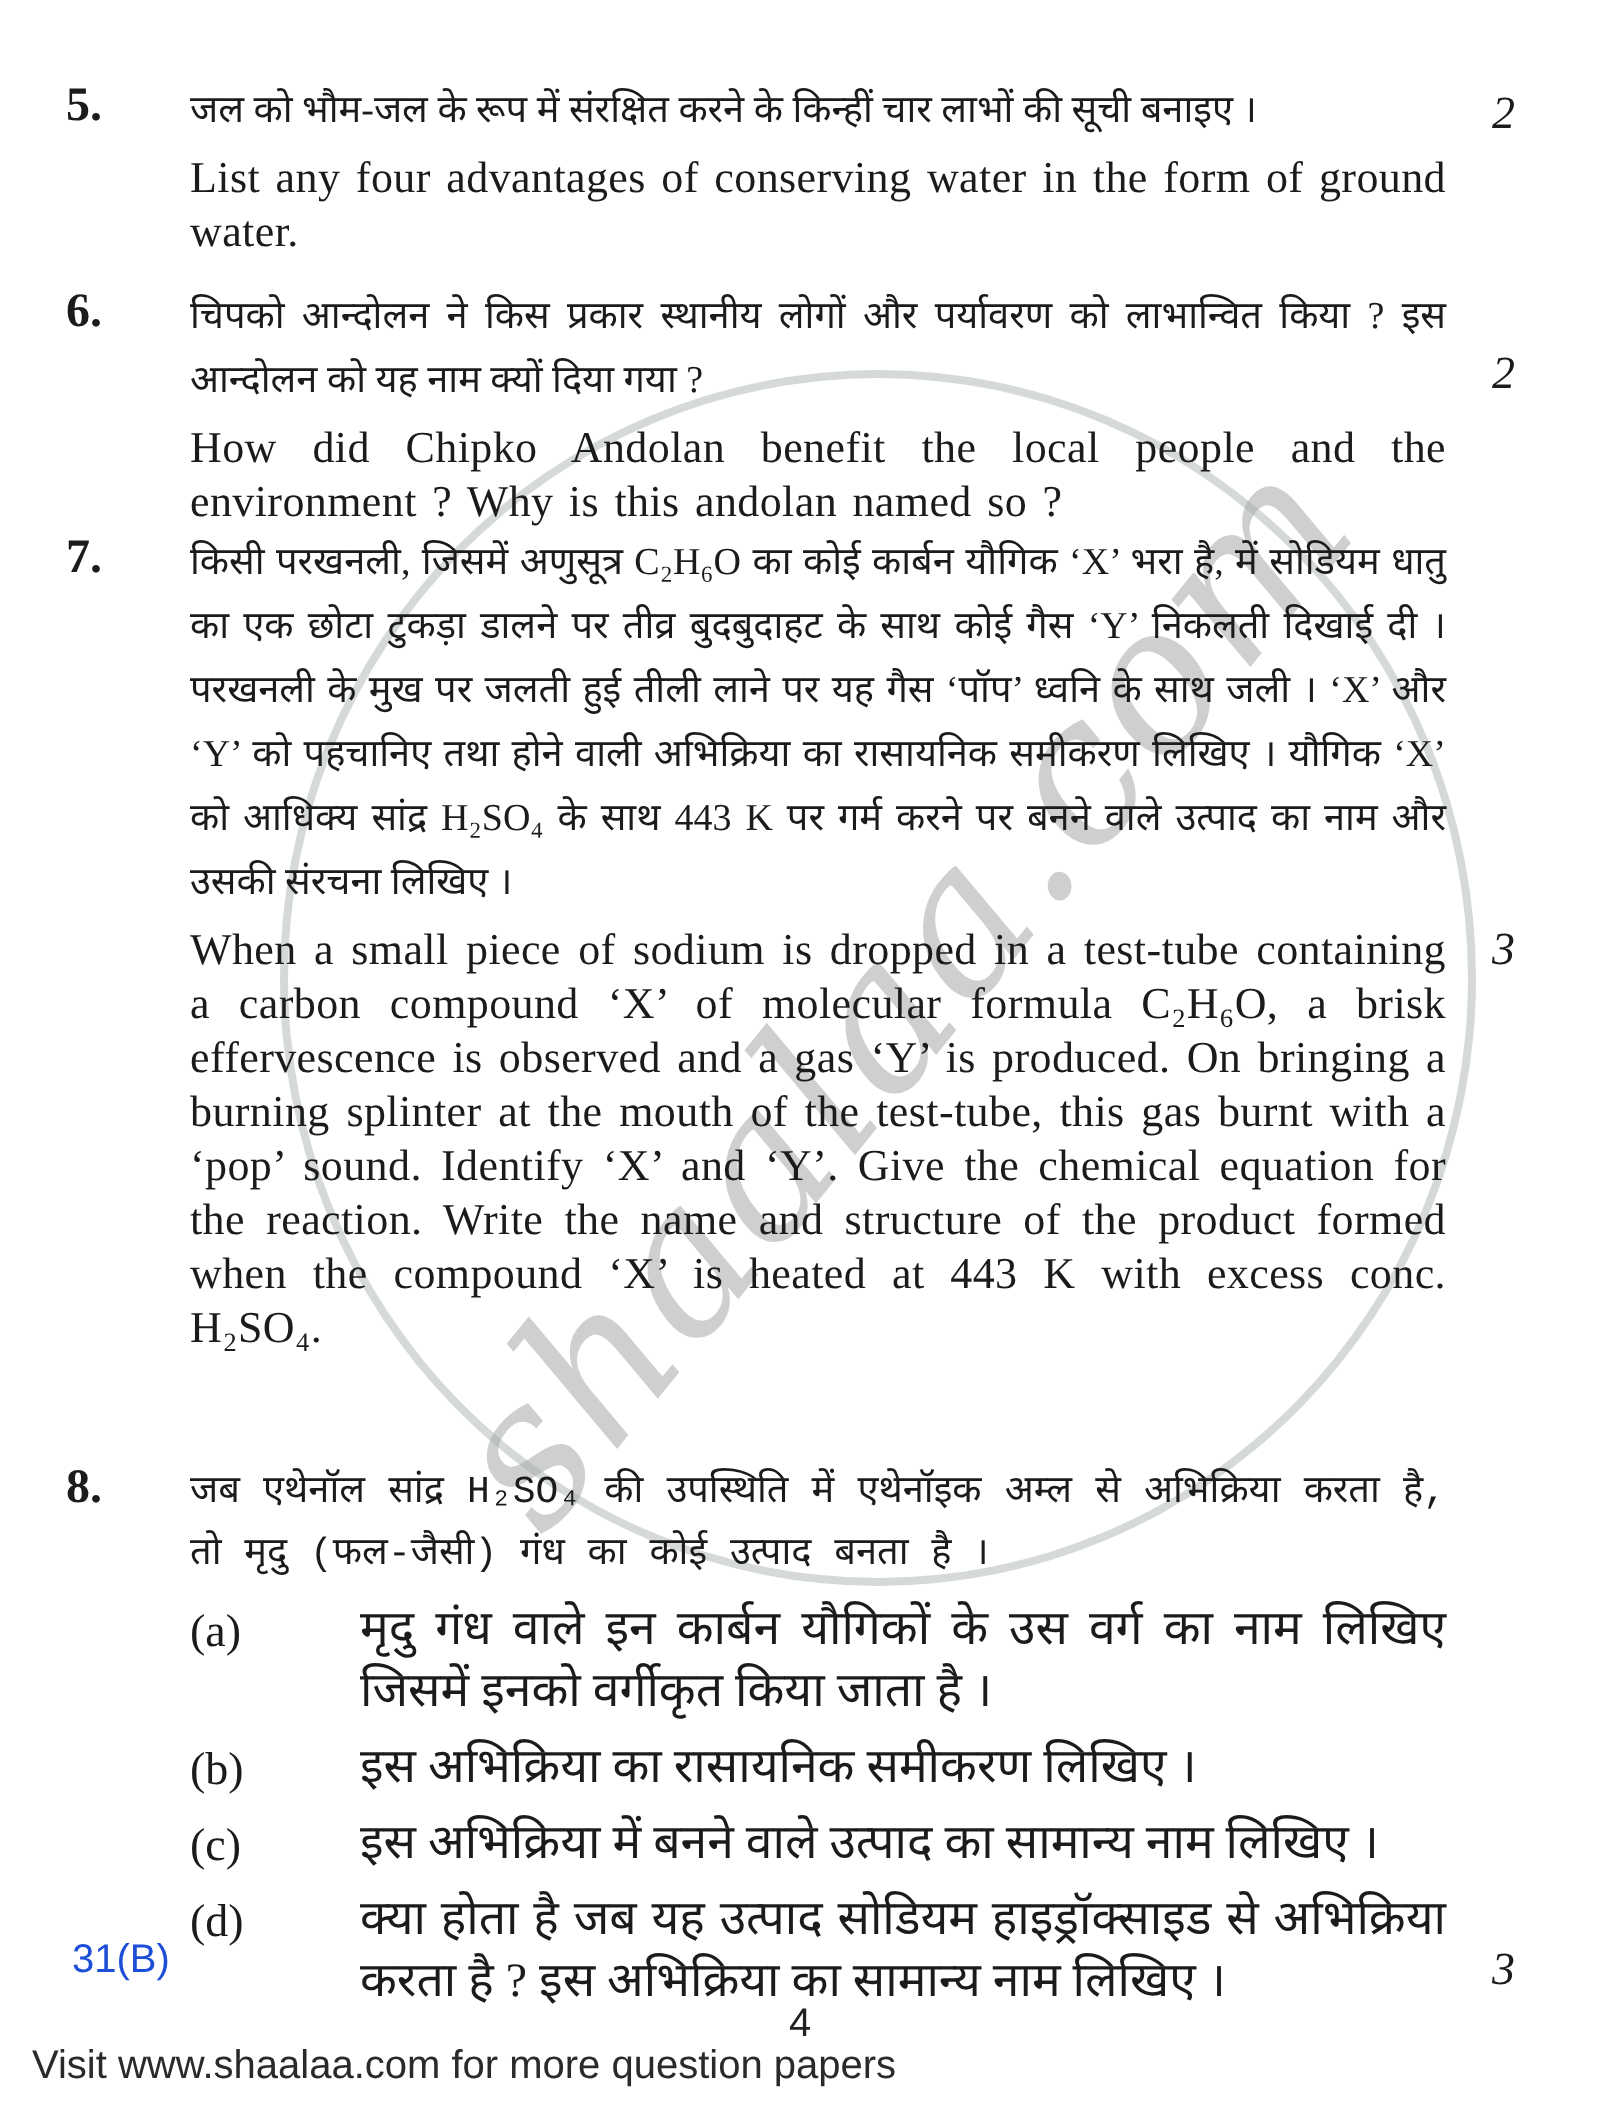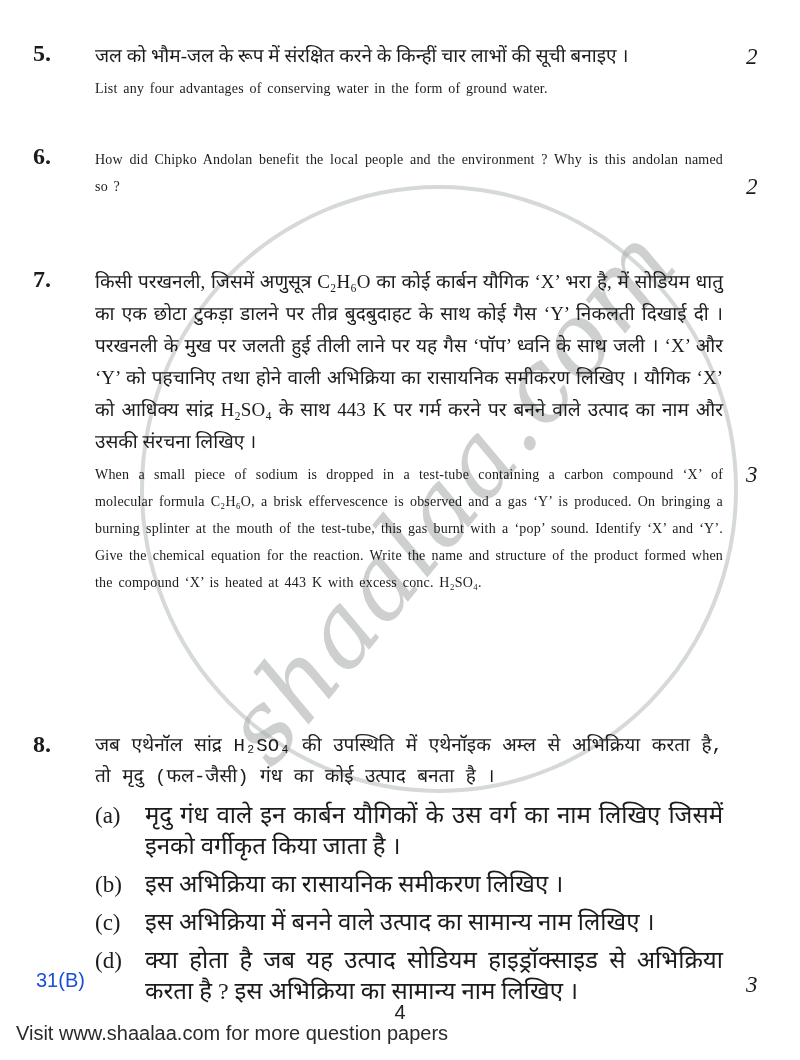--- a/index.html
+++ b/index.html
@@ -49,21 +49,21 @@
     left: 95px;
     width: 628px;
     z-index: 1;
   }
   .hi {
     font-size: 19px;
     line-height: 32px;
     text-align: justify;
   }
   .en {
-    font-size: 14px;
+    font-size: 22px;
     line-height: 27px;
     text-align: justify;
     margin-top: 3px;
     letter-spacing: 0.2px;
     word-spacing: 2px;
   }
   .marks {
     position: absolute;
     left: 746px;
     width: 40px;
@@ -79,20 +79,21 @@
     width: 50px;
     flex: none;
     font-size: 23px;
     line-height: 31px;
   }
   .part-text {
     flex: 1;
     font-size: 24px;
     line-height: 31px;
     text-align: justify;
+    margin-left: 35px;
   }
   #q8 .hi { line-height: 31px; font-family: Liberation Mono, monospace; }
 
   
   #n5, #q5 { top: 40px; }
   #n6, #q6 { top: 143px; }
   #n7, #q7 { top: 266px; }
   #n8, #q8 { top: 731px; }
   #m5 { top: 44px; }
   #m6 { top: 174px; }
@@ -138,20 +139,21 @@
 
   <div class="qnum" id="n5">5.</div>
   <div class="qbody" id="q5">
     <div class="hi">जल को भौम-जल के रूप में संरक्षित करने के किन्हीं चार लाभों की सूची बनाइए ।</div>
     <div class="en">List any four advantages of conserving water in the form of ground water.</div>
   </div>
   <div class="marks" id="m5">2</div>
 
   <div class="qnum" id="n6">6.</div>
   <div class="qbody" id="q6">
+    <div class="hi">चिपको आन्दोलन ने किस प्रकार स्थानीय लोगों और पर्यावरण को लाभान्वित किया ? इस आन्दोलन को यह नाम क्यों दिया गया ?</div>
     <div class="en">How did Chipko Andolan benefit the local people and the environment ? Why is this andolan named so ?</div>
   </div>
   <div class="marks" id="m6">2</div>
 
   <div class="qnum" id="n7">7.</div>
   <div class="qbody" id="q7">
     <div class="hi">किसी परखनली, जिसमें अणुसूत्र C₂H₆O का कोई कार्बन यौगिक ‘X’ भरा है, में सोडियम धातु का एक छोटा टुकड़ा डालने पर तीव्र बुदबुदाहट के साथ कोई गैस ‘Y’ निकलती दिखाई दी । परखनली के मुख पर जलती हुई तीली लाने पर यह गैस ‘पॉप’ ध्वनि के साथ जली ।  ‘X’ और ‘Y’ को पहचानिए तथा होने वाली अभिक्रिया का रासायनिक समीकरण लिखिए । यौगिक ‘X’ को आधिक्य सांद्र H₂SO₄ के साथ 443 K पर गर्म करने पर बनने वाले उत्पाद का नाम और उसकी संरचना लिखिए ।</div>
     <div class="en">When a small piece of sodium is dropped in a test-tube containing a carbon compound ‘X’ of molecular formula C₂H₆O, a brisk effervescence is observed and a gas ‘Y’ is produced. On bringing a burning splinter at the mouth of the test-tube, this gas burnt with a ‘pop’ sound. Identify ‘X’ and ‘Y’. Give the chemical equation for the reaction. Write the name and structure of the product formed when the compound ‘X’ is heated at 443 K with excess conc. H₂SO₄.</div>
   </div>
   <div class="marks" id="m7">3</div>

